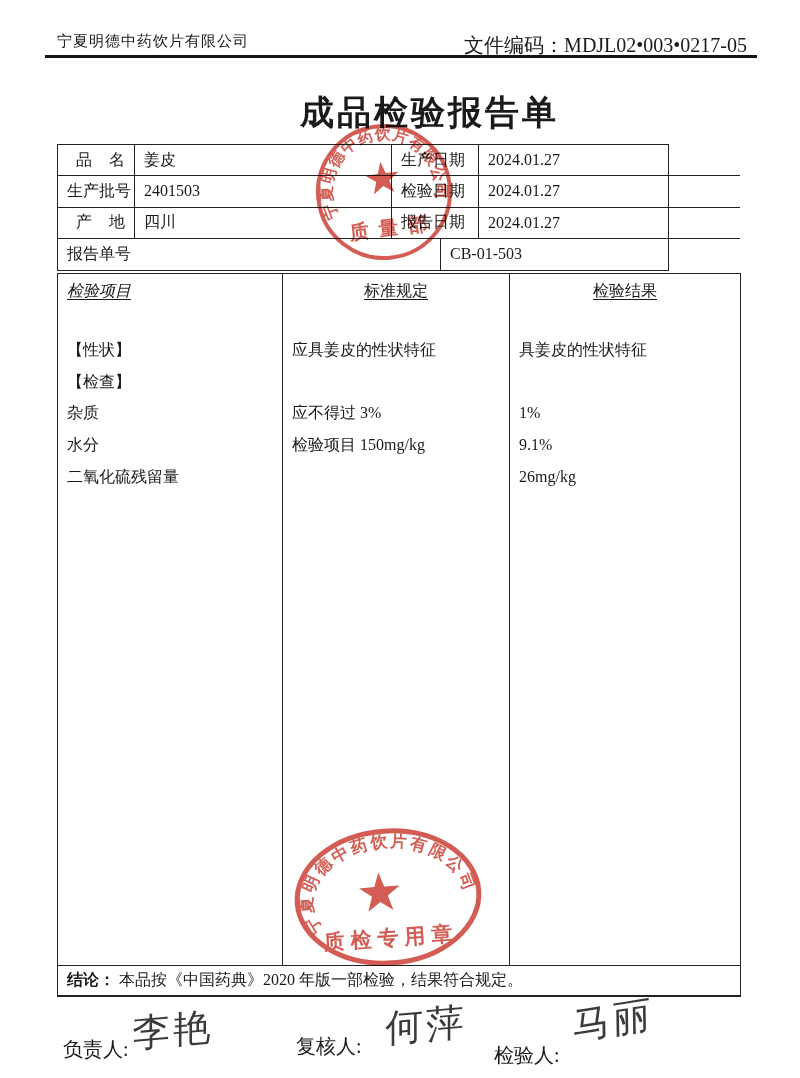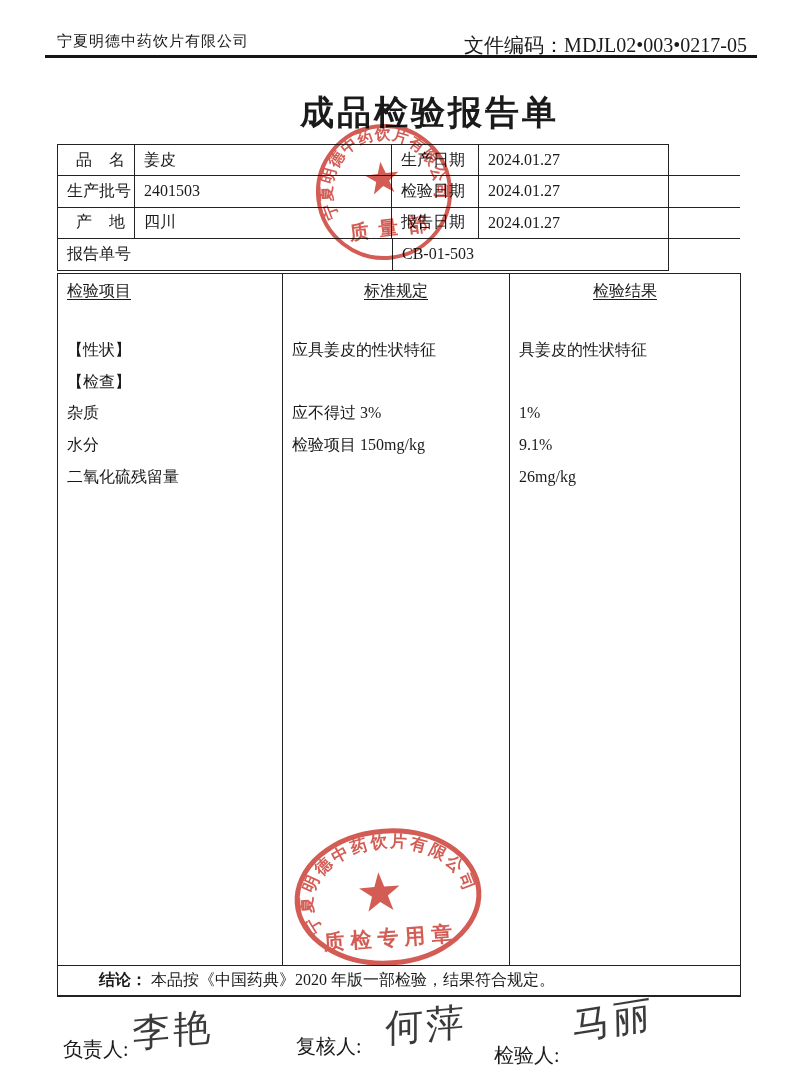--- a/index.html
+++ b/index.html
@@ -24,40 +24,40 @@
     left:57px; top:144px; width:612px; height:127px;
     border:1px solid #222; box-sizing:border-box;
     display:grid; grid-template-columns:77px 257px 87px 261px;
     grid-template-rows:repeat(4,1fr); background:transparent;
   }
   .cell { display:flex; align-items:center; padding-left:9px; box-sizing:border-box; overflow:hidden; }
   .bR { border-right:1px solid #222; }
   .bB { border-bottom:1px solid #222; }
   .jlabel { display:block; width:100%; padding:0 9px; text-align:justify; text-align-last:justify; }
   .span2a { grid-column:1/3; }
-  .span2b { grid-column:3/5; border-left:1px solid #222; }
+  .span2b { grid-column:3/5; border-left:1px solid #222;margin-left:48px; }
 
   
   .spec-table {
     left:57px; top:273px; width:684px; height:724px;
     border:1px solid #222; border-bottom-width:2px; box-sizing:border-box;
     display:grid; grid-template-columns:225px 227px 230px;
     grid-template-rows:34px 657px 1fr;
   }
   .spec-h { display:flex; align-items:center; }
   .spec-h .ul { text-decoration:underline; text-underline-offset:3px; }
-  .spec-h.first { padding-left:9px; }
+  .spec-h.first { padding-left:9px;font-style:italic; }
   .spec-h.center { justify-content:center; }
   .spec-col { padding-top:26px; box-sizing:border-box; }
   .spec-line { height:31.7px; line-height:31.7px; padding-left:9px; white-space:nowrap; }
   .concl-row {
     grid-column:1/4; border-top:1px solid #222;
     display:flex; align-items:center; padding-left:9px; box-sizing:border-box;
   }
-  .concl-row b { margin-right:4px;margin-left:32px; }
+  .concl-row b { margin-right:4px; }
 
   
   .sig-label { font-size:20px; }
   .sig {
     font-size:38px; color:#1f1f1f; opacity:.88; white-space:nowrap;
     transform:rotate(-5deg) skewX(-5deg); letter-spacing:3px;
   }
   .sig3 { transform:rotate(-9deg) skewX(-8deg); }
 
   

